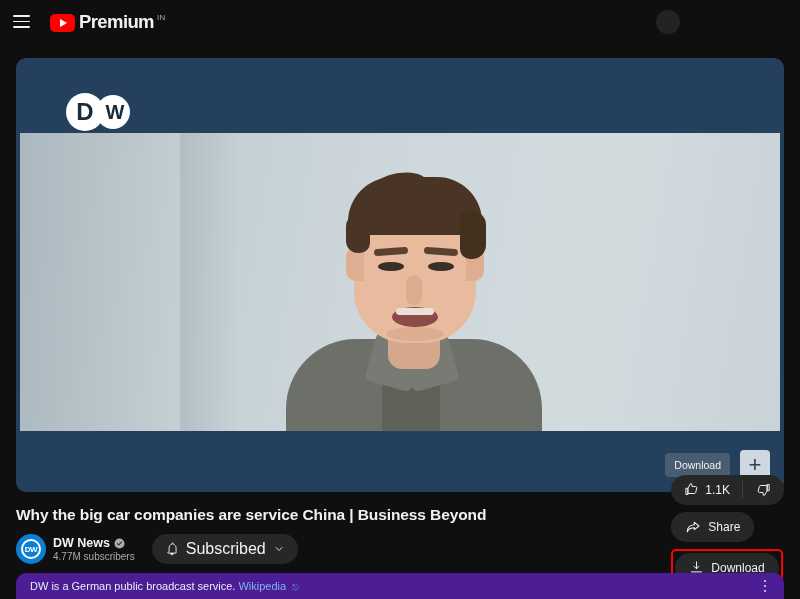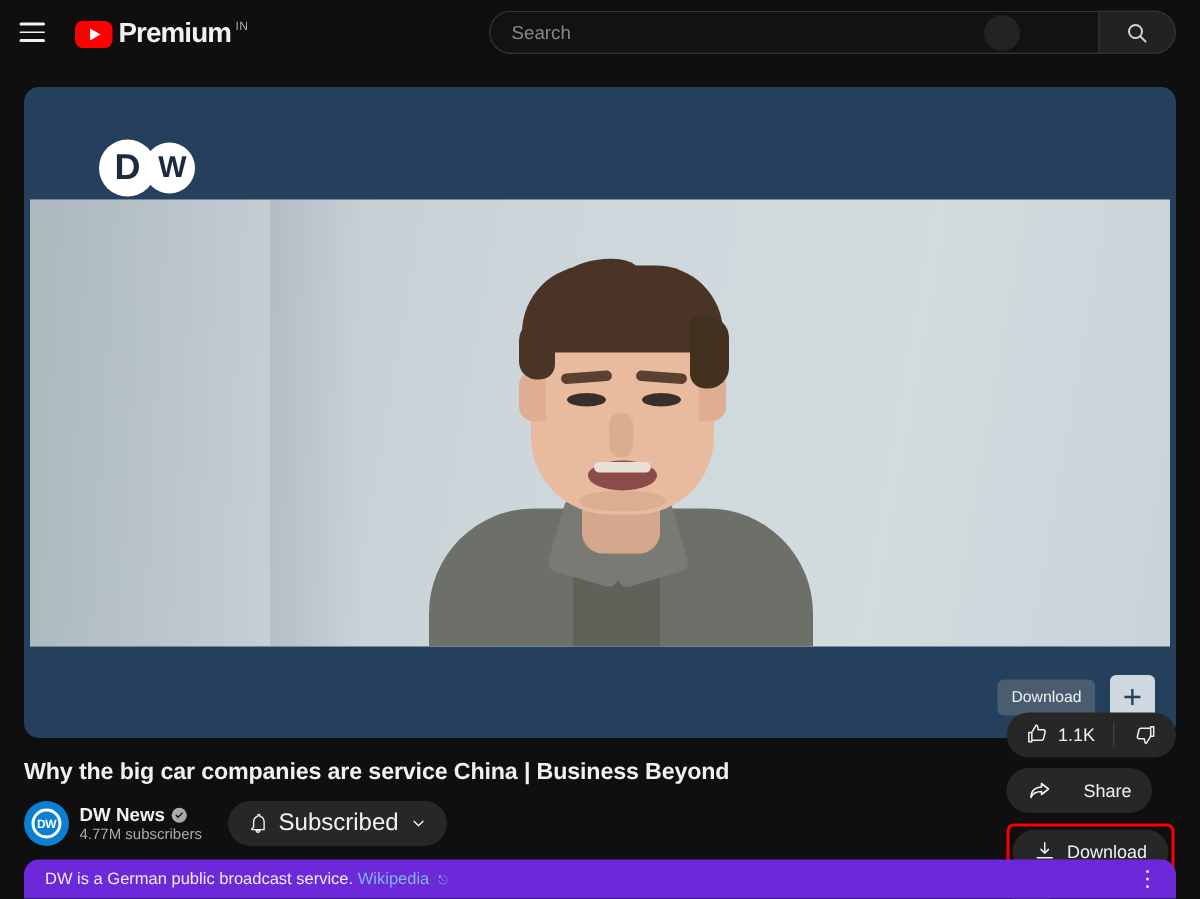--- a/index.html
+++ b/index.html
@@ -225,33 +225,33 @@
   .actions { margin-left: auto; display: flex; align-items: flex-start; gap: 7px; flex-direction: column; }
   .pill {
     height: 30px; border-radius: 16px; background: #272727;
     display: flex; align-items: center; color: #f1f1f1;
     font-size: 12px; font-weight: 500; cursor: pointer;
   }
   .like-group { padding: 0; }
   .like-part { display: flex; align-items: center; gap: 6px; padding: 0 12px 0 13px; }
   .vdiv { width: 1px; height: 17px; background: #3f3f3f; }
   .dislike-part { display: flex; align-items: center; padding: 0 13px; }
-  .share-pill { gap: 21px; padding: 0 14px; }
+  .share-pill { gap: 7px; padding: 0 14px; }
   .download-pill { gap: 7px; padding: 0 14px; }
   .download-highlight {
     border: 2px solid #ff0000; border-radius: 5px; padding: 2px;
     display: flex; align-items: center;
   }
   .more-pill { width: 32px; justify-content: center; font-size: 15px; letter-spacing: 1.5px; }
 
   
   .desc-panel {
     position: absolute; left: 16px; top: 573px;
     width: 768px; height: 26px;
-    background: #6d28d9;
+    background: #4c1d95;
     border-radius: 10px 10px 0 0;
     display: flex; align-items: center;
     padding: 0 14px;
   }
   .desc-text { color: #e8eef5; font-size: 11px; }
   .desc-link { color: #7ab6f0; cursor: pointer; }
   .ext-icon { margin-left: 3px; font-size: 8px; color: #7ab6f0; }
   .kebab {
     margin-left: auto; display: flex; flex-direction: column; gap: 2.5px;
     cursor: pointer; padding: 4px;
@@ -268,31 +268,20 @@
     <span></span>
     <span></span>
   </div>
 
   <div class="logo-wrap">
     <div class="yt-play"></div>
     <div class="logo-text">Premium</div>
     <div class="logo-sup">IN</div>
   </div>
 
-  <div class="search-wrap">
-    <div class="search-box">
-      <input class="search-input" type="text" placeholder="Search" style="">
-    </div>
-    <div class="search-btn">
-      <svg viewBox="0 0 24 24">
-        <circle cx="10.5" cy="10.5" r="6.5" fill="none" stroke="#d8d8d8" stroke-width="1.9"></circle>
-        <line x1="15.3" y1="15.3" x2="20.5" y2="20.5" stroke="#d8d8d8" stroke-width="1.9" stroke-linecap="round"></line>
-      </svg>
-    </div>
-  </div>
 
   <div class="avatar-edge"></div>
 </div>
 
 <div class="player">
 
   <div class="dw-logo">
     <div class="dw-d">
       <span>D</span>
     </div>

